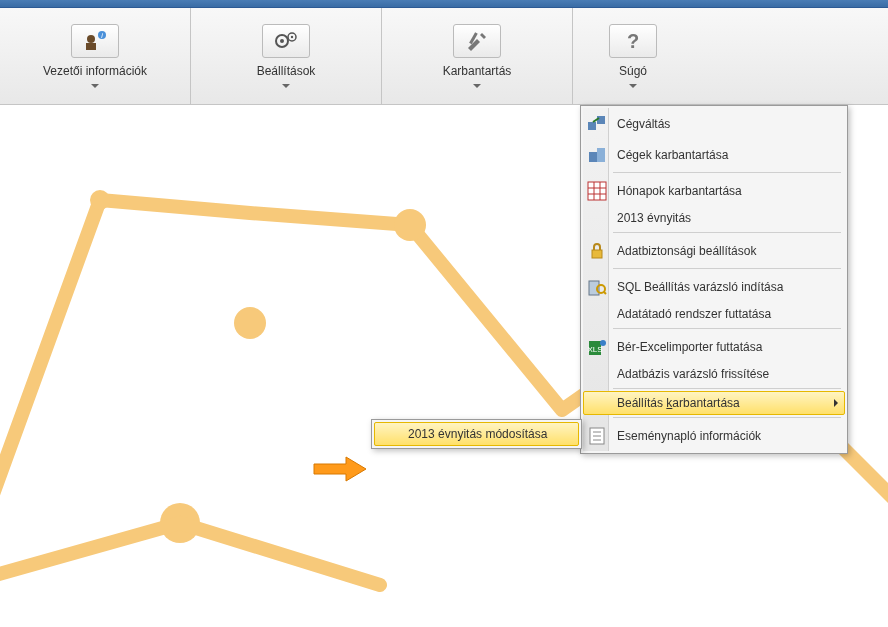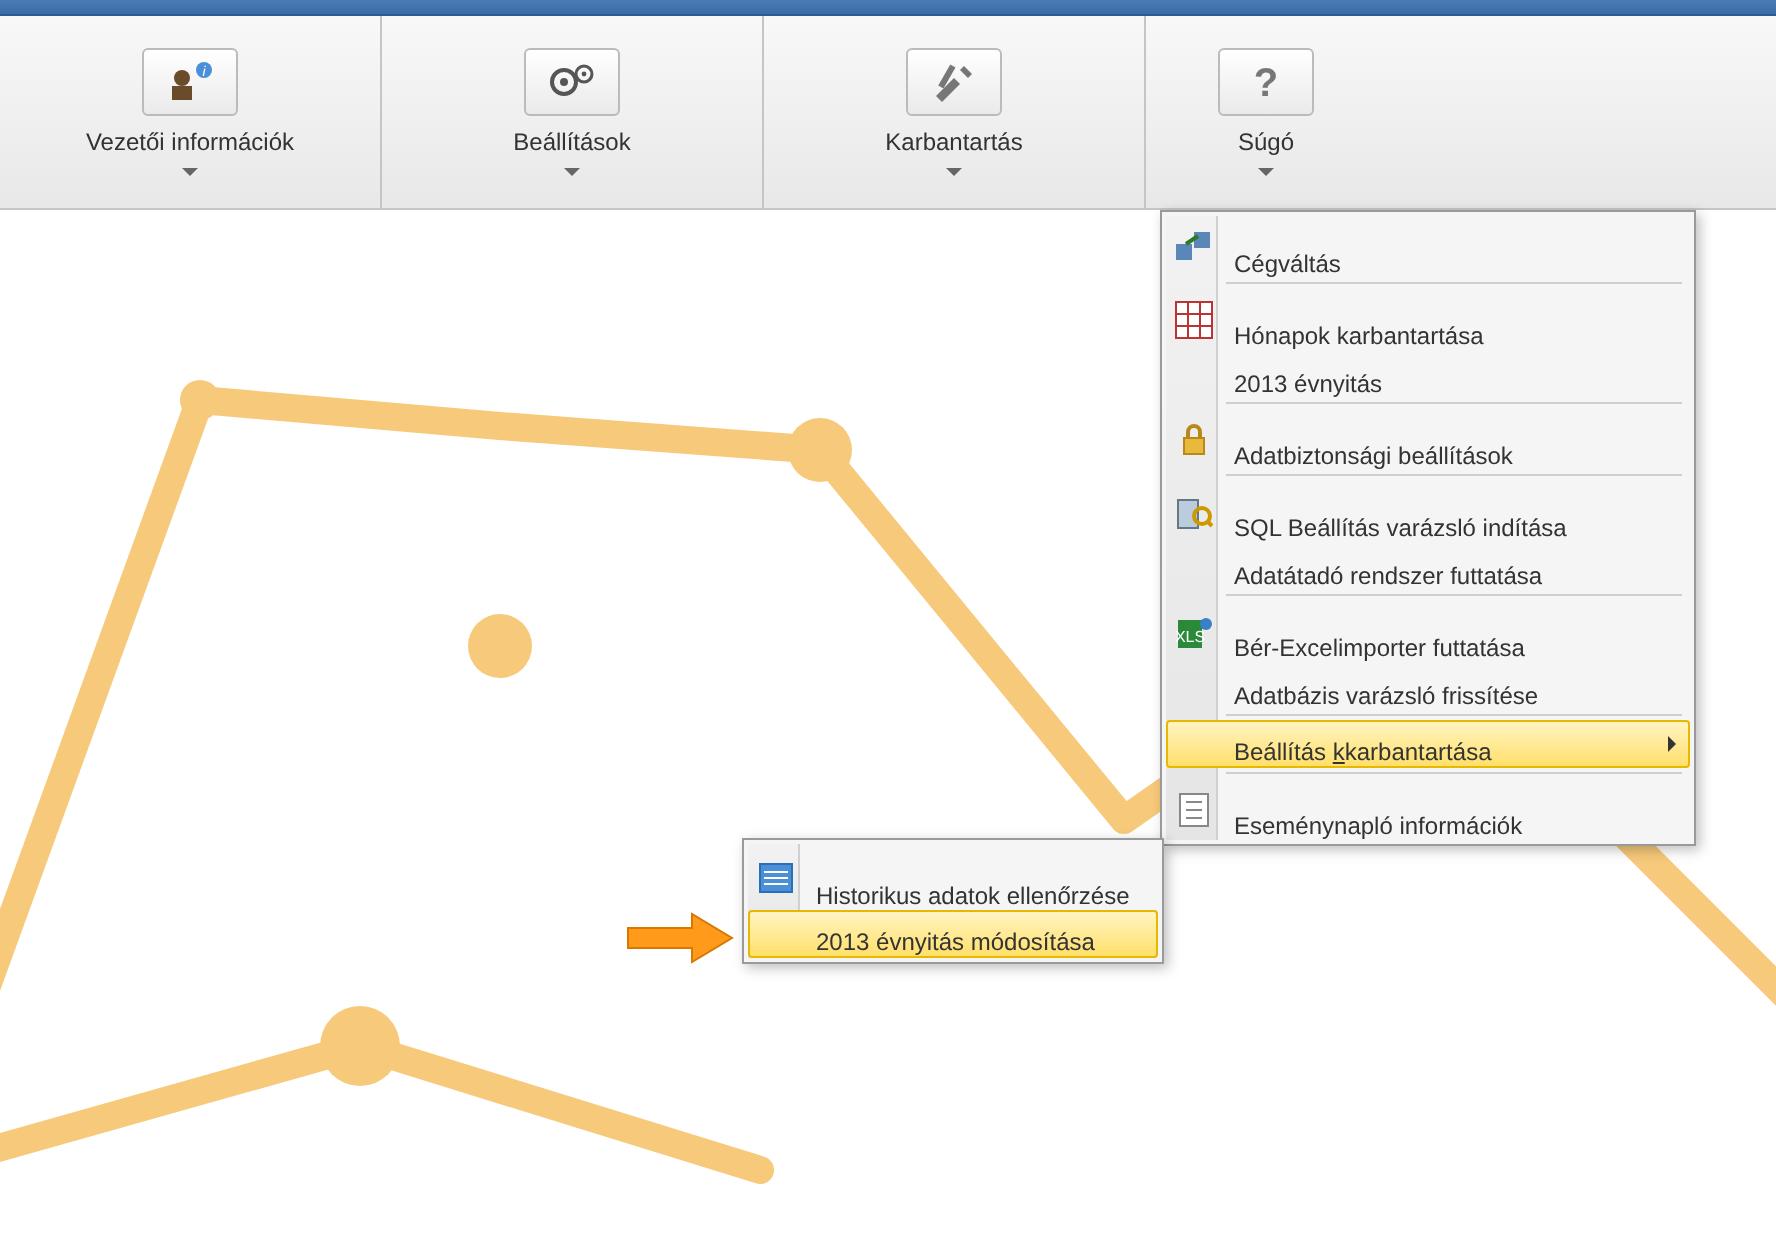--- a/index.html
+++ b/index.html
@@ -76,21 +76,21 @@
   .menu .icon-col {
     position: absolute;
     left: 2px; top: 2px; bottom: 2px;
     width: 26px;
     background: linear-gradient(#f2f2f2,#e5e5e5);
     border-right: 1px solid #d0d0d0;
   }
   .menu-item {
     position: relative;
     display: flex;
-    align-items: flex-end;
+    align-items: center;
     height: 31px;
     padding-left: 34px;
     padding-right: 18px;
     white-space: nowrap;
     cursor: pointer;
   }
   .menu-item.short { height: 24px; }
   .menu-item .mi-icon {
     position: absolute;
     left: 3px; top: 50%;
@@ -213,20 +213,29 @@
       <span class="mi-icon">
         <svg width="20" height="20">
             <rect x="1" y="8" width="8" height="8" fill="#5b86b8"></rect>
             <rect x="10" y="2" width="8" height="8" fill="#5b86b8"></rect>
             <path d="M6 8 L12 4" stroke="#2a7a2a" stroke-width="2"></path>
           </svg>
       </span>
       <span>Cégváltás</span>
     </div>
 
+    <div class="menu-item">
+      <span class="mi-icon">
+        <svg width="20" height="20">
+            <rect x="2" y="7" width="8" height="10" fill="#5b86b8"></rect>
+            <rect x="10" y="3" width="8" height="14" fill="#8ab0d8"></rect>
+          </svg>
+      </span>
+      <span>Cégek karbantartása</span>
+    </div>
 
     <div class="menu-sep"></div>
 
     <div class="menu-item">
       <span class="mi-icon">
         <svg width="20" height="20">
           <rect x="1" y="1" width="18" height="18" fill="#fff" stroke="#b33"></rect>
           <line x1="1" y1="7" x2="19" y2="7" stroke="#b33"></line>
             <line x1="1" y1="13" x2="19" y2="13" stroke="#b33"></line>
           <line x1="7" y1="1" x2="7" y2="19" stroke="#b33"></line>
@@ -282,21 +291,21 @@
       <span>Bér-Excelimporter futtatása</span>
     </div>
 
     <div class="menu-item short">
       <span>Adatbázis varázsló frissítése</span>
     </div>
 
     <div class="menu-sep"></div>
 
     <div class="menu-item short highlight">
-      <span><span>Beállítás </span><span class="ul">k</span><span>karbantartása</span></span>
+      <span><span>Beállítás </span><span class="ul">k</span><span>arbantartása</span></span>
       <span class="arrow-right"></span>
     </div>
 
     <div class="menu-sep"></div>
 
     <div class="menu-item">
       <span class="mi-icon">
         <svg width="20" height="20">
             <rect x="3" y="2" width="14" height="16" fill="#fff" stroke="#888"></rect>
             <line x1="6" y1="6" x2="14" y2="6" stroke="#888"></line>
@@ -304,31 +313,20 @@
             <line x1="6" y1="14" x2="14" y2="14" stroke="#888"></line>
           </svg>
       </span>
       <span>Eseménynapló információk</span>
     </div>
   </div>
 
   <div class="submenu" style="left:371px; top:314px; width:211px;">
     <div class="icon-col2"></div>
 
-    <div class="menu-item" style="height:33px">
-      <span class="mi-icon">
-        <svg width="20" height="20">
-            <rect x="2" y="3" width="16" height="14" fill="#4a90d9" stroke="#2a70b9"></rect>
-            <line x1="4" y1="7" x2="16" y2="7" stroke="#fff"></line>
-            <line x1="4" y1="10" x2="16" y2="10" stroke="#fff"></line>
-            <line x1="4" y1="13" x2="16" y2="13" stroke="#fff"></line>
-          </svg>
-      </span>
-      <span>Historikus adatok ellenőrzése</span>
-    </div>
 
     <div class="menu-item short highlight">
       <span>2013 évnyitás módosítása</span>
     </div>
   </div>
 
   <div class="callout-arrow" style="left:312px; top:350px;">
     <svg width="56" height="28" viewBox="0 0 56 28">
       <path d="M2 9 L34 9 L34 2 L54 14 L34 26 L34 19 L2 19 Z" fill="#ff9a1a" stroke="#d87800" stroke-width="1"></path>
     </svg>

